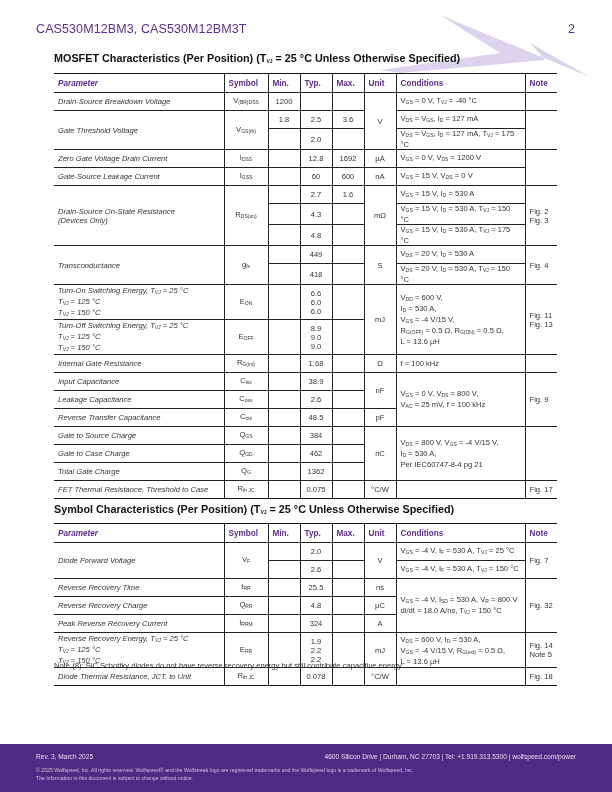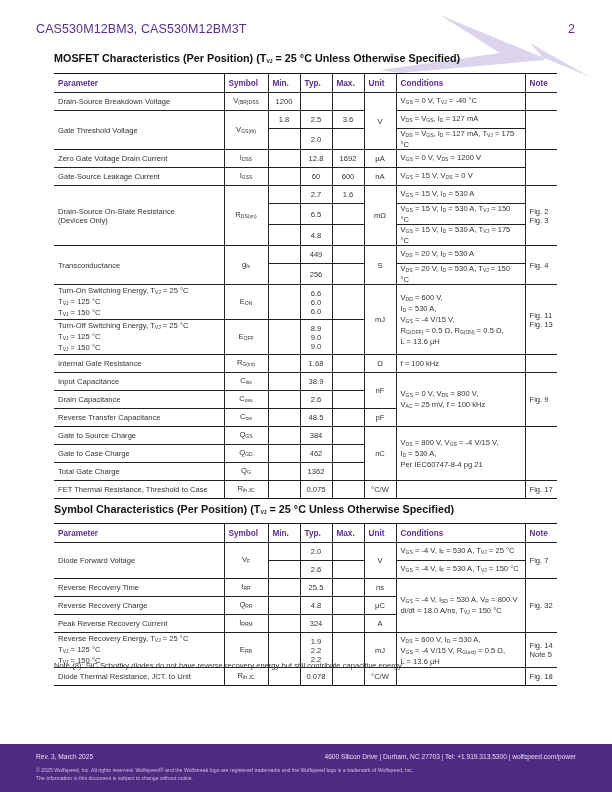--- a/index.html
+++ b/index.html
@@ -6,21 +6,21 @@
   body { width:612px; height:792px; position:relative; background:#ffffff; overflow:hidden;
          font-family:"Liberation Sans", "DejaVu Sans", sans-serif; color:#333; }
   .doc-title { position:absolute; left:36px; top:22px; font-size:12.5px; color:#5b2d8e; letter-spacing:0.1px; }
   .page-num { position:absolute; left:568px; top:22px; font-size:12.5px; color:#5b2d8e; }
   .streak { position:absolute; left:380px; top:15px; width:210px; height:70px; }
   .section-title { position:absolute; left:54px; font-size:10.8px; font-weight:bold; color:#111; }
   table.spec { position:absolute; left:54px; border-collapse:collapse; table-layout:fixed; font-size:7.6px; color:#333; }
   table.spec td, table.spec th { border:0.8px solid #222; padding:0 4px; height:17px; line-height:9px; }
   table.spec th { color:#5b2d8e; font-weight:bold; font-size:8.2px; text-align:left; height:18px; border-top:1.4px solid #111;}
   table.spec tr.last td { border-bottom:1.4px solid #111; }
-  table.spec td:first-child, table.spec th:first-child { border-left:none; }
+  table.spec td:first-child, table.spec th:first-child { border-left:none;font-style:italic; }
   table.spec td:last-child, table.spec th:last-child { border-right:none; }
   .c { text-align:center; }
   sub { font-size:5px; vertical-align:-1px; }
   .note { position:absolute; left:54px; top:661px; font-size:7.6px; color:#333; }
   .footer { position:absolute; left:0; top:744px; width:612px; height:48px; background:#4f2a82; color:#e6dcf2; }
   .footer .rev { position:absolute; left:36px; top:9px; font-size:6.6px; }
   .footer .addr { position:absolute; right:36px; top:9px; font-size:6.6px; }
   .footer .copy { position:absolute; left:36px; top:22px; font-size:5.2px; line-height:8px; color:#cbbde0; }
 </style>
 </head>
@@ -110,21 +110,21 @@
     <td rowspan="3" class="c"><span>R</span><sub>DS(on)</sub></td>
     <td class="c"></td>
     <td class="c">2.7</td>
     <td class="c">1.6</td>
     <td rowspan="3" class="c">mΩ</td>
     <td>V<sub>GS</sub> = 15 V, I<sub>D</sub> = 530 A</td>
     <td rowspan="3">Fig. 2<br>Fig. 3</td>
   </tr>
   <tr>
     <td class="c"></td>
-    <td class="c">6.5</td>
+    <td class="c">4.3</td>
     <td class="c"></td>
     <td>V<sub>GS</sub> = 15 V, I<sub>D</sub> = 530 A, T<sub>VJ</sub> = 150 °C</td>
   </tr>
   <tr>
     <td class="c"></td>
     <td class="c">4.8</td>
     <td class="c"></td>
     <td>V<sub>GS</sub> = 15 V, I<sub>D</sub> = 530 A, T<sub>VJ</sub> = 175 °C</td>
   </tr>
 
@@ -133,21 +133,21 @@
     <td rowspan="2" class="c"><span>g</span><sub>fs</sub></td>
     <td class="c"></td>
     <td class="c">449</td>
     <td class="c"></td>
     <td rowspan="2" class="c">S</td>
     <td>V<sub>DS</sub> = 20 V, I<sub>D</sub> = 530 A</td>
     <td rowspan="2">Fig. 4</td>
   </tr>
   <tr>
     <td class="c"></td>
-    <td class="c">256</td>
+    <td class="c">418</td>
     <td class="c"></td>
     <td>V<sub>DS</sub> = 20 V, I<sub>D</sub> = 530 A, T<sub>VJ</sub> = 150 °C</td>
   </tr>
 
   <tr>
     <td style="height:34px;">Turn-On Switching Energy, T<sub>VJ</sub> = 25 °C<br>T<sub>VJ</sub> = 125 °C<br>T<sub>VJ</sub> = 150 °C</td>
     <td class="c"><span>E</span><sub>ON</sub></td>
     <td class="c"></td>
     <td class="c"><span>6.6</span><br><span>6.0</span><br><span>6.0</span></td>
     <td class="c"></td>
@@ -180,21 +180,21 @@
     <td class="c"><span>C</span><sub>iss</sub></td>
     <td class="c"></td>
     <td class="c">38.9</td>
     <td class="c"></td>
     <td rowspan="2" class="c">nF</td>
     <td rowspan="3">V<sub>GS</sub> = 0 V, V<sub>DS</sub> = 800 V,<br>V<sub>AC</sub> = 25 mV, f = 100 kHz</td>
     <td rowspan="3">Fig. 9</td>
   </tr>
 
   <tr>
-    <td>Drain Capacitance</td>
+    <td>Leakage Capacitance</td>
     <td class="c"><span>C</span><sub>oss</sub></td>
     <td class="c"></td>
     <td class="c">2.6</td>
     <td class="c"></td>
   </tr>
 
   <tr>
     <td>Reverse Transfer Capacitance</td>
     <td class="c"><span>C</span><sub>rss</sub></td>
     <td class="c"></td>

